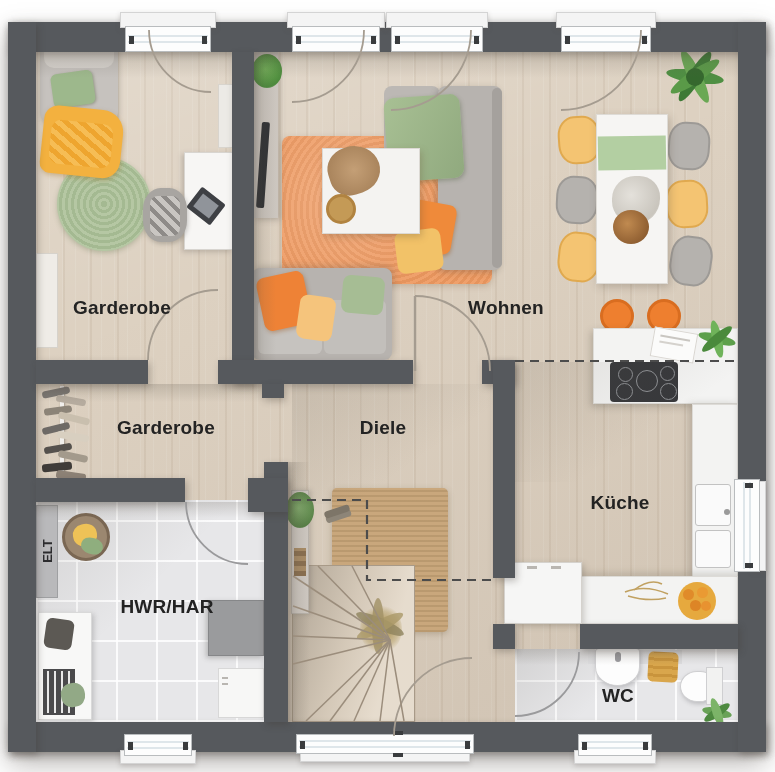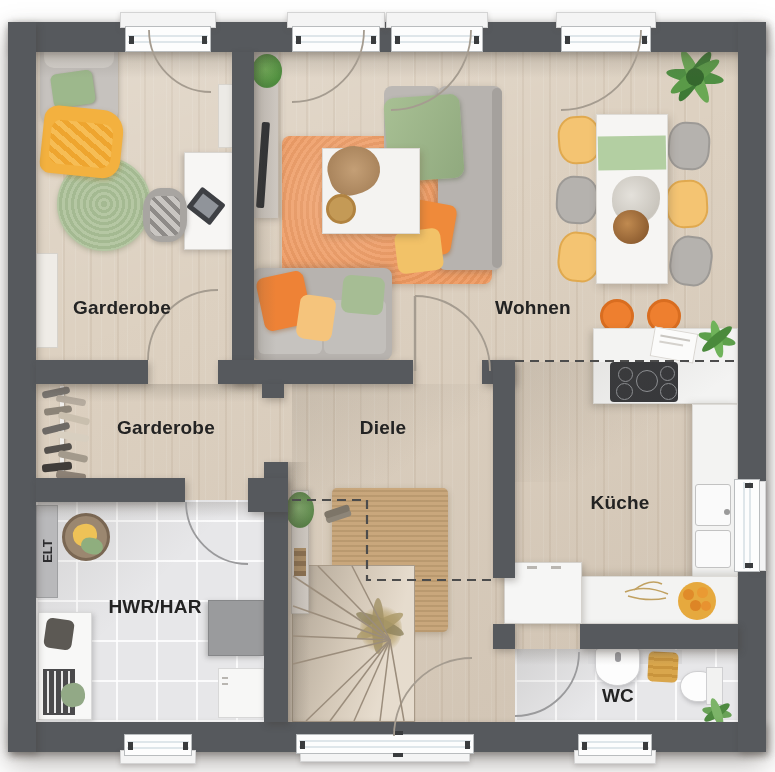--- a/index.html
+++ b/index.html
@@ -309,21 +309,21 @@
     </g>
 
     <g stroke="#c1a161" stroke-width="1.5" fill="none">
       <path d="M625,592 Q645,584 668,594"></path>
         <path d="M628,596 Q648,602 666,598"></path>
         <path d="M634,590 Q650,578 662,584"></path>
     </g>
   </svg>
 
   <div class="lbl" style="left:122px;top:308px;">Garderobe</div>
-  <div class="lbl" style="left:533px;top:308px;">Wohnen</div>
+  <div class="lbl" style="left:506px;top:308px;">Wohnen</div>
   <div class="lbl" style="left:166px;top:428px;">Garderobe</div>
   <div class="lbl" style="left:383px;top:428px;">Diele</div>
   <div class="lbl" style="left:620px;top:503px;">Küche</div>
-  <div class="lbl" style="left:155px;top:607px;">HWR/HAR</div>
+  <div class="lbl" style="left:167px;top:607px;">HWR/HAR</div>
   <div class="lbl" style="left:618px;top:696px;">WC</div>
   <div class="lbl-elt" style="left:47px;top:551px;">ELT</div>
 
 </div>
 
 </body></html>

